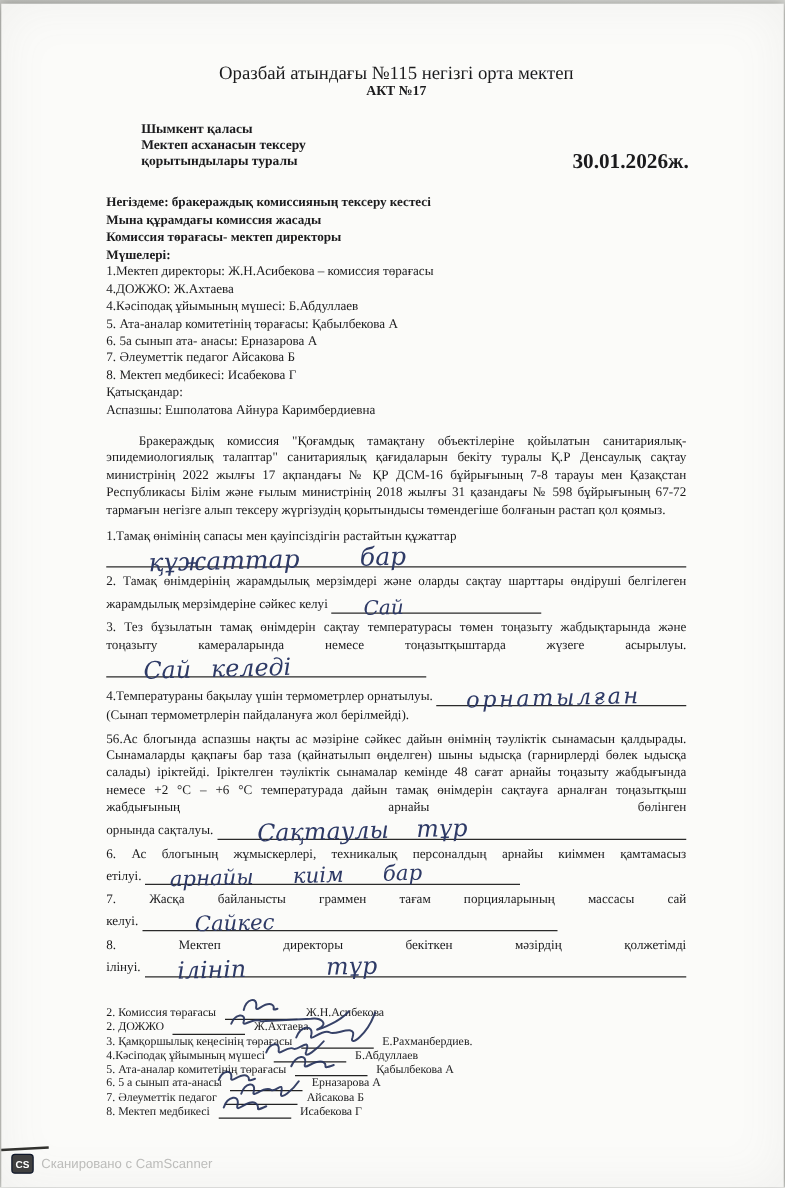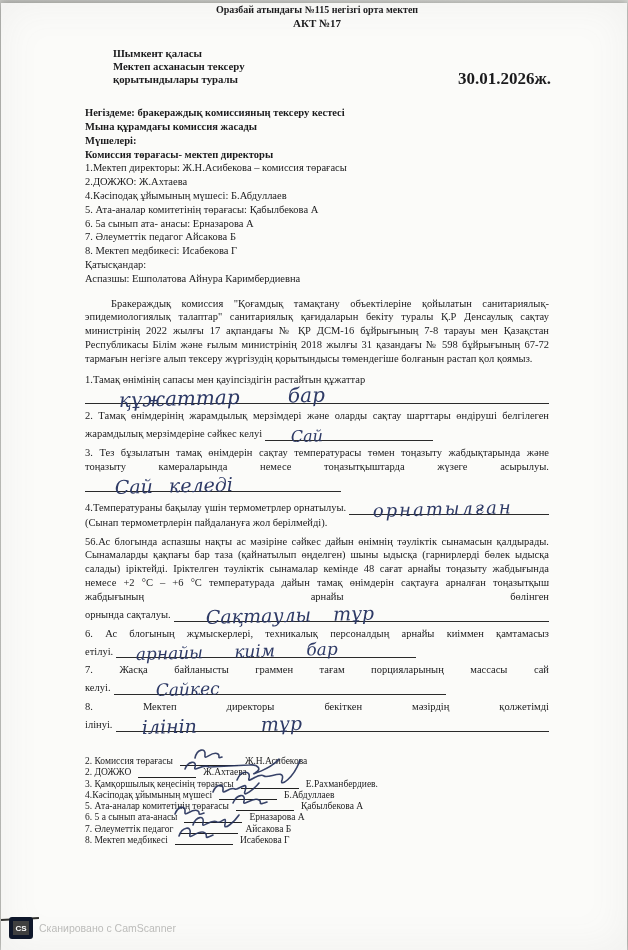--- a/index.html
+++ b/index.html
@@ -10,21 +10,21 @@
   }
   .paper {
     position:absolute; left:1px; right:1px; top:3px; bottom:0;
     background:#fbfbf9;
     box-shadow:0 0 8px rgba(60,60,55,.45), inset 0 0 40px rgba(120,120,110,.08);
   }
   .content {
     position:absolute; left:84px; top:0; width:464px;
     color:#1b1b1d; font-size:10.5px; line-height:13.8px;
   }
-  .school { text-align:center; font-weight:bold; font-size:10px; }
+  .school { margin-top:50px; text-align:center; font-weight:normal; font-size:15px; }
   .act    { text-align:center; font-weight:bold; font-size:11px; }
   .head-row { margin-top:16px; position:relative;margin-left:28px; }
   .head-left div { font-weight:bold; font-size:10.8px; line-height:13.2px; }
   .date { position:absolute; right:-2px; bottom:0; font-weight:bold; font-size:17px; }
   .basis { margin-top:20px; }
   .basis div { font-weight:bold; }
   .members div { font-weight:normal; }
   .participants-label { font-weight:bold; }
   .participants { font-weight:bold; }
   .main-par {
@@ -45,21 +45,21 @@
   }
   .note { margin-top:1px; }
   .sig-block { margin-top:24px; font-size:9.5px; line-height:11.3px; position:relative; }
   .sig-row { display:flex; align-items:flex-end; height:11.3px; }
   .sig-role { white-space:nowrap; }
   .sig-line { width:58px; border-bottom:1px solid #222; height:8px; margin:0 7px 1px 7px; }
   .sig-name { white-space:nowrap; }
   .sig-svg { position:absolute; left:48px; top:-8px; pointer-events:none; }
   .wm { position:absolute; left:8px; bottom:11px; display:flex; align-items:center; gap:6px; }
   .wm-badge {
-    width:16px; height:14px; background:#404040; color:#fff; border:4px solid #0f172a;
+    width:16px; height:14px; background:#404040; color:#fff; border:1px solid #0f172a;
     border-radius:3px; font:bold 8px "Liberation Sans", sans-serif;
     display:flex; align-items:center; justify-content:center;text-align:right;
   }
   .wm-text { color:#bcbcba; font-family:"Liberation Sans", sans-serif; font-size:10.5px; }
   .edge-line { position:absolute; left:0; bottom:30px; width:38px; height:2px; background:#32322f; transform:rotate(-3deg); }
 </style>
 </head>
 <body>
 
 <div class="paper">
@@ -73,27 +73,27 @@
         <div>Шымкент қаласы</div>
         <div>Мектеп асханасын тексеру</div>
         <div>қорытындылары туралы</div>
       </div>
       <div class="date">30.01.2026ж.</div>
     </div>
 
     <div class="basis">
       <div>Негіздеме: бракераждық комиссияның тексеру кестесі</div>
       <div>Мына құрамдағы комиссия жасады</div>
+      <div>Комиссия төрағасы- мектеп директоры</div>
       <div>Мүшелері:</div>
-      <div>Комиссия төрағасы- мектеп директоры</div>
     </div>
 
     <div class="members">
       <div>1.Мектеп директоры: Ж.Н.Асибекова – комиссия төрағасы</div>
-      <div>2.ДОЖЖО: Ж.Ахтаева</div>
+      <div>4.ДОЖЖО: Ж.Ахтаева</div>
       <div>4.Кәсіподақ  ұйымының мүшесі: Б.Абдуллаев</div>
       <div>5. Ата-аналар комитетінің төрағасы: Қабылбекова А</div>
       <div>6. 5а сынып ата- анасы:  Ерназарова А</div>
       <div>7. Әлеуметтік педагог  Айсакова Б</div>
       <div>8. Мектеп медбикесі: Исабекова Г</div>
       <div class="participants-label">Қатысқандар:</div>
       <div class="participants">Аспазшы: Ешполатова Айнура Каримбердиевна</div>
     </div>
 
     <div class="main-par">Бракераждық комиссия "Қоғамдық тамақтану объектілеріне қойылатын санитариялық-эпидемиологиялық талаптар" санитариялық қағидаларын бекіту туралы Қ.Р Денсаулық сақтау министрінің 2022 жылғы 17 ақпандағы № ҚР ДСМ-16 бұйрығының 7-8 тарауы мен Қазақстан Республикасы Білім және ғылым министрінің 2018 жылғы 31 қазандағы № 598 бұйрығының 67-72 тармағын негізге алып  тексеру жүргізудің қорытындысы төмендегіше болғанын растап қол қоямыз.</div>

